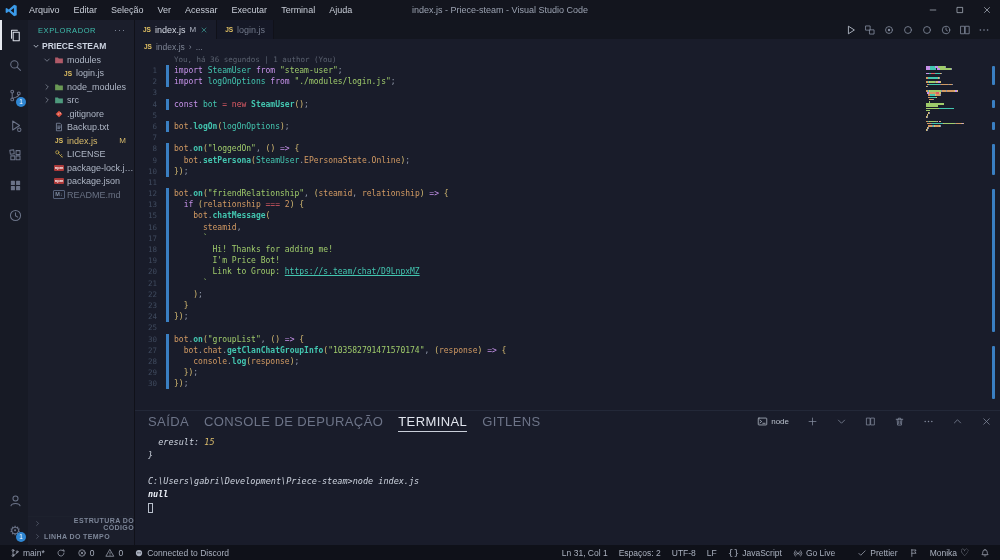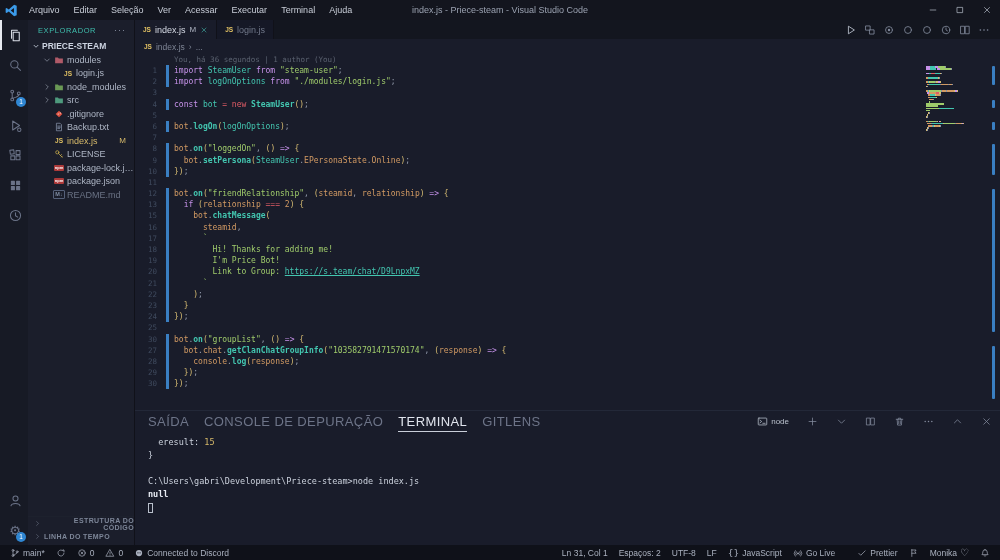--- a/index.html
+++ b/index.html
@@ -101,21 +101,21 @@
   .panel-header{height:20px;display:flex;align-items:center;padding:0 8px 0 13px;}
   .panel-tabs{display:flex;gap:15px;}
   .panel-tab{font-size:13px;letter-spacing:.4px;color:#6d7488;padding:3px 0 2px;border-bottom:1px solid transparent;}
   .panel-tab.active{color:#e0e4ed;border-bottom:1px solid #c9ced9;}
   .panel-right{margin-left:auto;display:flex;align-items:center;gap:18px;color:#848c9e;}
   .shell-group{display:flex;align-items:center;gap:3px;font-size:8px;color:#b9c0cc;}
   .shell-group svg{width:11px;height:11px;}
   .panel-action{display:flex;}
   .panel-action svg{width:11px;height:11px;}
   .terminal{flex:1;font-family:"DejaVu Sans Mono",monospace;font-size:8.5px;padding:5px 0 0 13px;}
-  .tl{height:13px;line-height:13px;white-space:pre;}
+  .tl{height:13px;line-height:13px;white-space:pre;font-style:italic;}
   .tl-w{color:#ccd2dd;}
   .tl-y{color:#d8ba6a;}
   .tl-nb{color:#e8ecf4;font-weight:bold;}
   .term-cursor{display:inline-block;width:5px;height:10px;border:1px solid #b9c0cc;vertical-align:middle;}
 
   
   .statusbar{height:15px;background:#0f1119;display:flex;align-items:center;font-size:8.5px;color:#aab1bf;padding:0 10px;}
   .sb-left,.sb-right{display:flex;align-items:center;gap:11px;}
   .sb-right{margin-left:auto;}
   .sb-item{display:flex;align-items:center;gap:3px;white-space:nowrap;}

